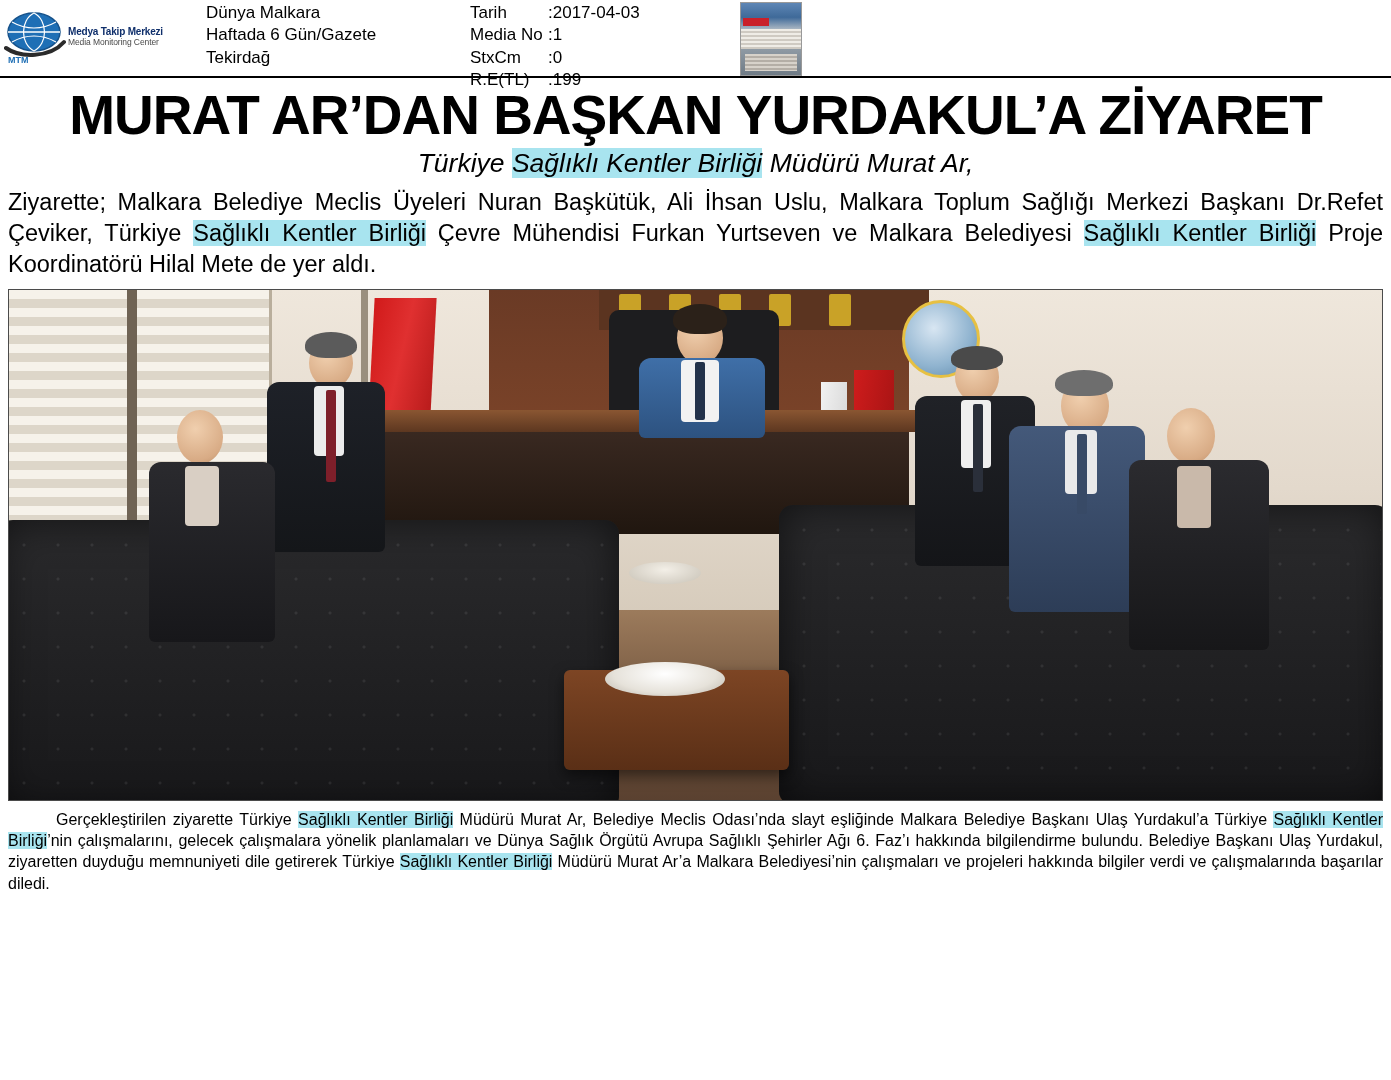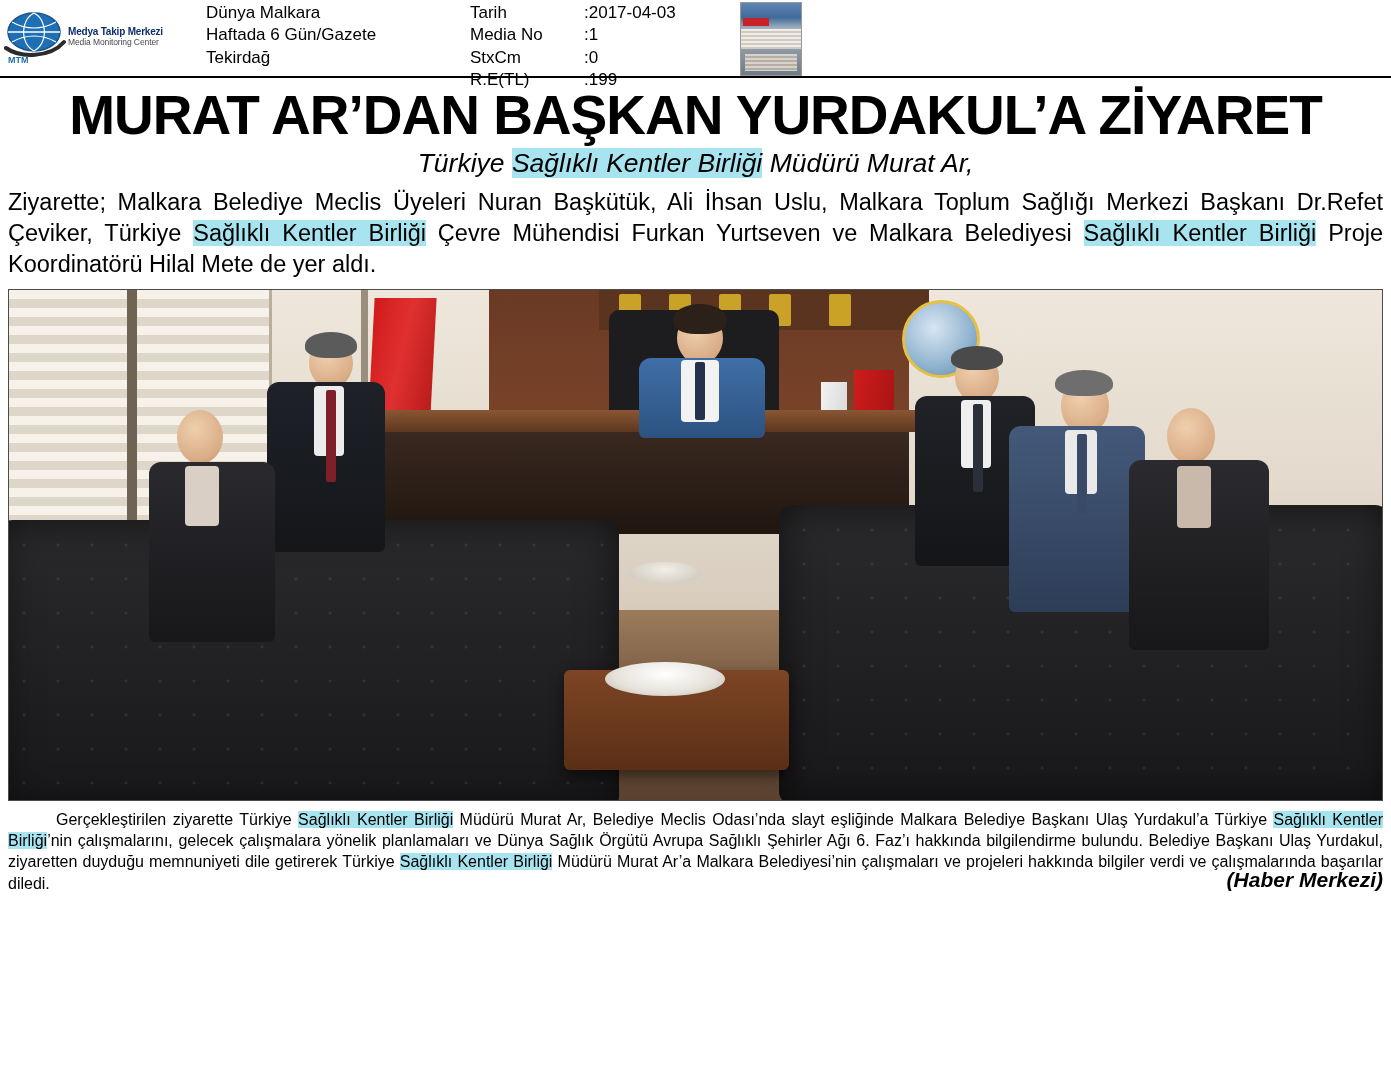--- a/index.html
+++ b/index.html
@@ -70,21 +70,20 @@
   .meta-block {
     position: absolute;
     left: 470px;
     top: 2px;
     font-size: 17px;
     line-height: 1.32;
   }
   .meta-row {
     white-space: nowrap;
     display: flex;
-    gap: 36px;
   }
   .meta-row .k { display: inline-block; width: 78px; }
   .meta-row .v { display: inline-block; }
 
   .thumb {
     position: absolute;
     left: 740px;
     top: 2px;
     width: 60px;
     height: 72px;
@@ -432,14 +431,13 @@
       </div>
 
       <div class="coffee-table"></div>
       <div class="bowl"></div>
       <div class="bowl2"></div>
     </div>
   </div>
 
   <div class="body-text"><span class="indent"></span><span>Gerçekleştirilen ziyarette Türkiye </span><span class="hl">Sağlıklı Kentler Birliği</span><span> Müdürü Murat Ar, Belediye Meclis Odası’nda slayt eşliğinde Malkara Belediye Başkanı Ulaş Yurdakul’a Türkiye </span><span class="hl">Sağlıklı Kentler Birliği</span><span>’nin çalışmalarını, gelecek çalışmalara yönelik planlamaları ve Dünya Sağlık Örgütü Avrupa Sağlıklı Şehirler Ağı 6. Faz’ı hakkında bilgilendirme bulundu. Belediye Başkanı Ulaş Yurdakul, ziyaretten duyduğu memnuniyeti dile getirerek Türkiye </span><span class="hl">Sağlıklı Kentler Birliği</span><span> Müdürü Murat Ar’a Malkara Belediyesi’nin çalışmaları ve projeleri hakkında bilgiler verdi ve çalışmalarında başarılar diledi.</span></div>
 
-  <div class="credit">(Haber Merkezi)</div>
 </div>
 
 </body></html>

